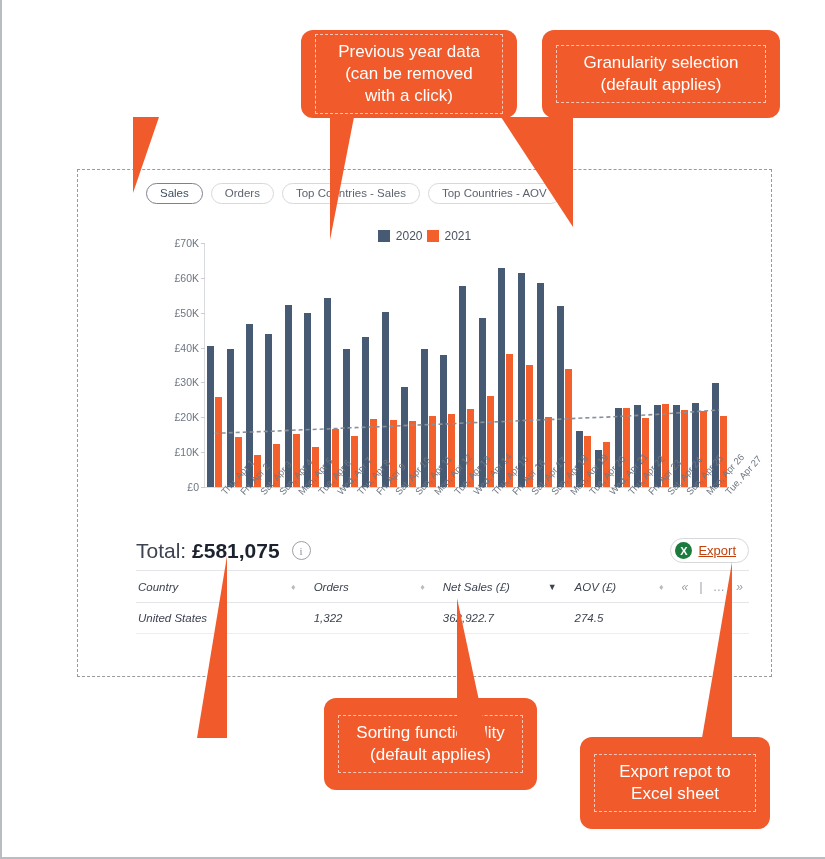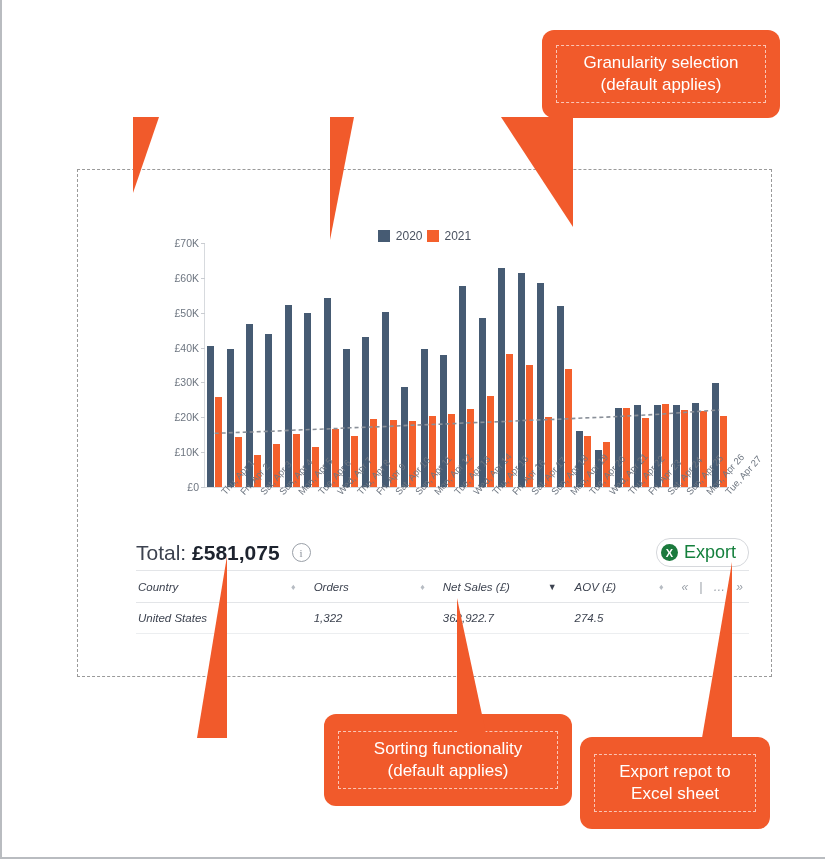--- a/index.html
+++ b/index.html
@@ -218,21 +218,21 @@
   }
   #excel-icon {
     width: 17px; height: 17px;
     border-radius: 50%;
     background: #1b7a3d;
     color: #fff;
     font-size: 11px;
     font-weight: bold;
     display: flex; align-items: center; justify-content: center;
   }
-  #export-label { font-size: 18px; color: #15803d; }
+  #export-label { font-size: 13px; color: #c2410c; text-decoration: underline; }
 
   
   #data-table {
     position: absolute;
     left: 58px;
     top: 400px;
     right: 22px;
     font-style: italic;
   }
   #data-table table { width: 100%; border-collapse: collapse; }
@@ -264,20 +264,26 @@
   .col-aov     { width: 18%; }
   .col-pager   { width: 8%; }
 </style>
 </head>
 <body>
 
 <div id="page">
 
   <div id="report-card">
 
+    <div id="pivot-tabs">
+      <div class="pivot-tab active">Sales</div>
+      <div class="pivot-tab">Orders</div>
+      <div class="pivot-tab">Top Countries - Sales</div>
+      <div class="pivot-tab">Top Countries - AOV</div>
+    </div>
 
     <div id="legend">
       <div class="legend-item">
         <span class="legend-swatch" style="background:#465b73"></span>
         <span class="legend-label">2020</span>
       </div>
       <div class="legend-item">
         <span class="legend-swatch" style="background:#f4602c"></span>
         <span class="legend-label">2021</span>
       </div>
@@ -498,31 +504,36 @@
               <td>274.5</td>
               <td></td>
             </tr>
           </tbody>
       </table>
     </div>
   </div>
 
   <div class="tail" style="left:131px;top:117px;border-left:26px solid #f15a2b;border-right:0 solid transparent;border-bottom:76px solid transparent;"></div>
 
+  <div class="callout" style="left:299px;top:30px;width:216px;height:88px;">
+    <div class="callout-inner">Previous year data
+(can be removed
+with a click)</div>
+  </div>
   <div class="tail" style="left:328px;top:117px;border-left:24px solid #f15a2b;border-right:0 solid transparent;border-bottom:123px solid transparent;"></div>
 
   <div class="callout" style="left:540px;top:30px;width:238px;height:88px;">
     <div class="callout-inner">Granularity selection
 (default applies)</div>
   </div>
   <div class="tail" style="left:499px;top:117px;border-right:72px solid #f15a2b;border-left:0 solid transparent;border-bottom:110px solid transparent;"></div>
 
   <div class="tail" style="left:195px;top:556px;border-right:30px solid #f15a2b;border-left:0 solid transparent;border-top:182px solid transparent;"></div>
 
-  <div class="callout" style="left:322px;top:714px;width:248px;height:92px;">
+  <div class="callout" style="left:322px;top:698px;width:213px;height:92px;">
     <div class="callout-inner">Sorting functionality
 (default applies)</div>
   </div>
   <div class="tail" style="left:455px;top:598px;border-left:30px solid #f15a2b;border-right:0 solid transparent;border-top:140px solid transparent;"></div>
 
   <div class="callout" style="left:578px;top:737px;width:190px;height:92px;">
     <div class="callout-inner">Export repot to
 Excel sheet</div>
   </div>
   <div class="tail" style="left:700px;top:562px;border-right:30px solid #f15a2b;border-left:0 solid transparent;border-top:176px solid transparent;"></div>

